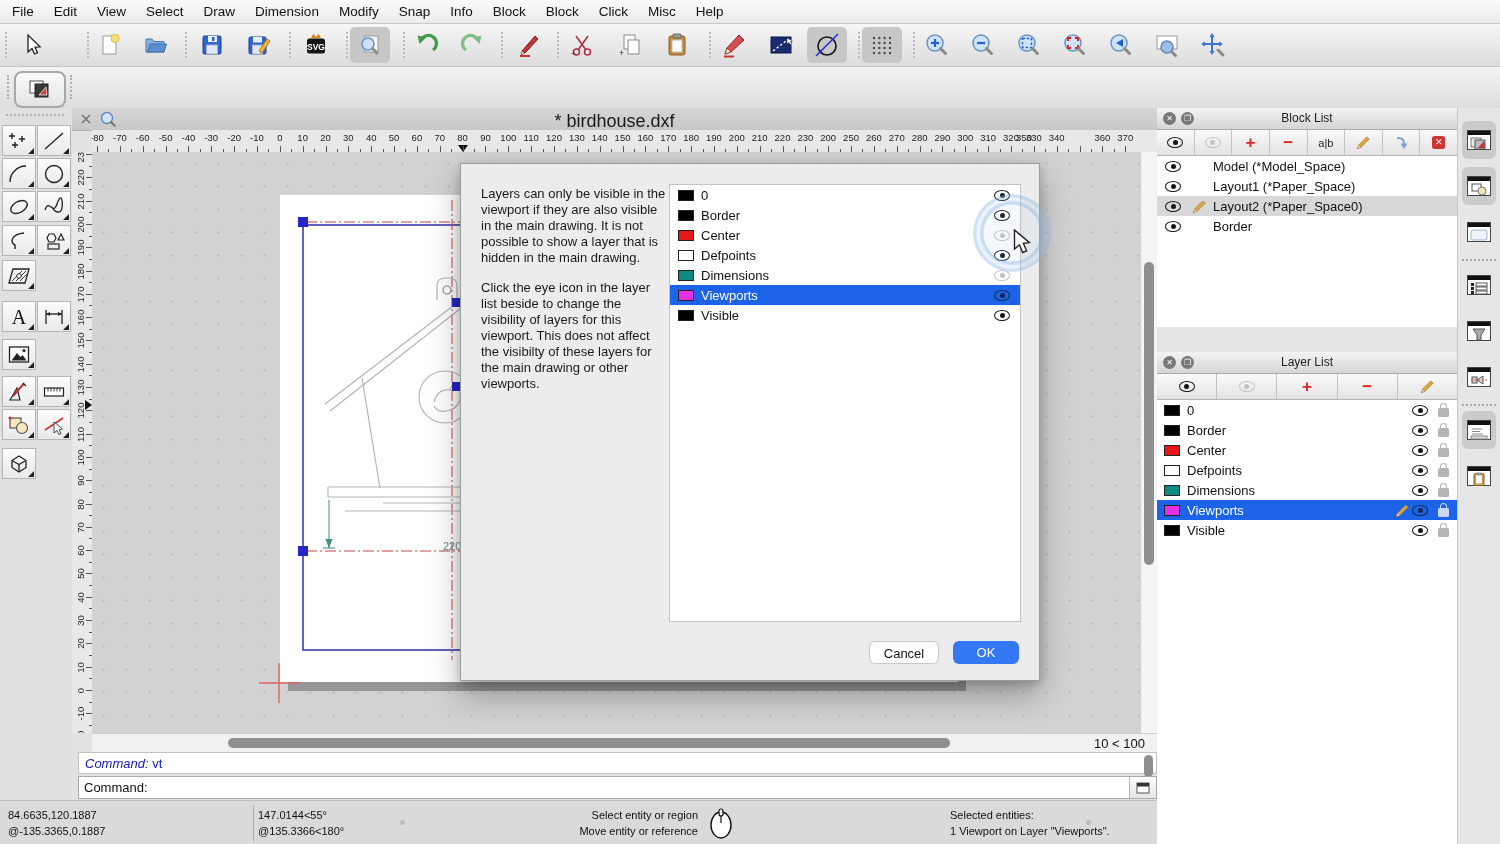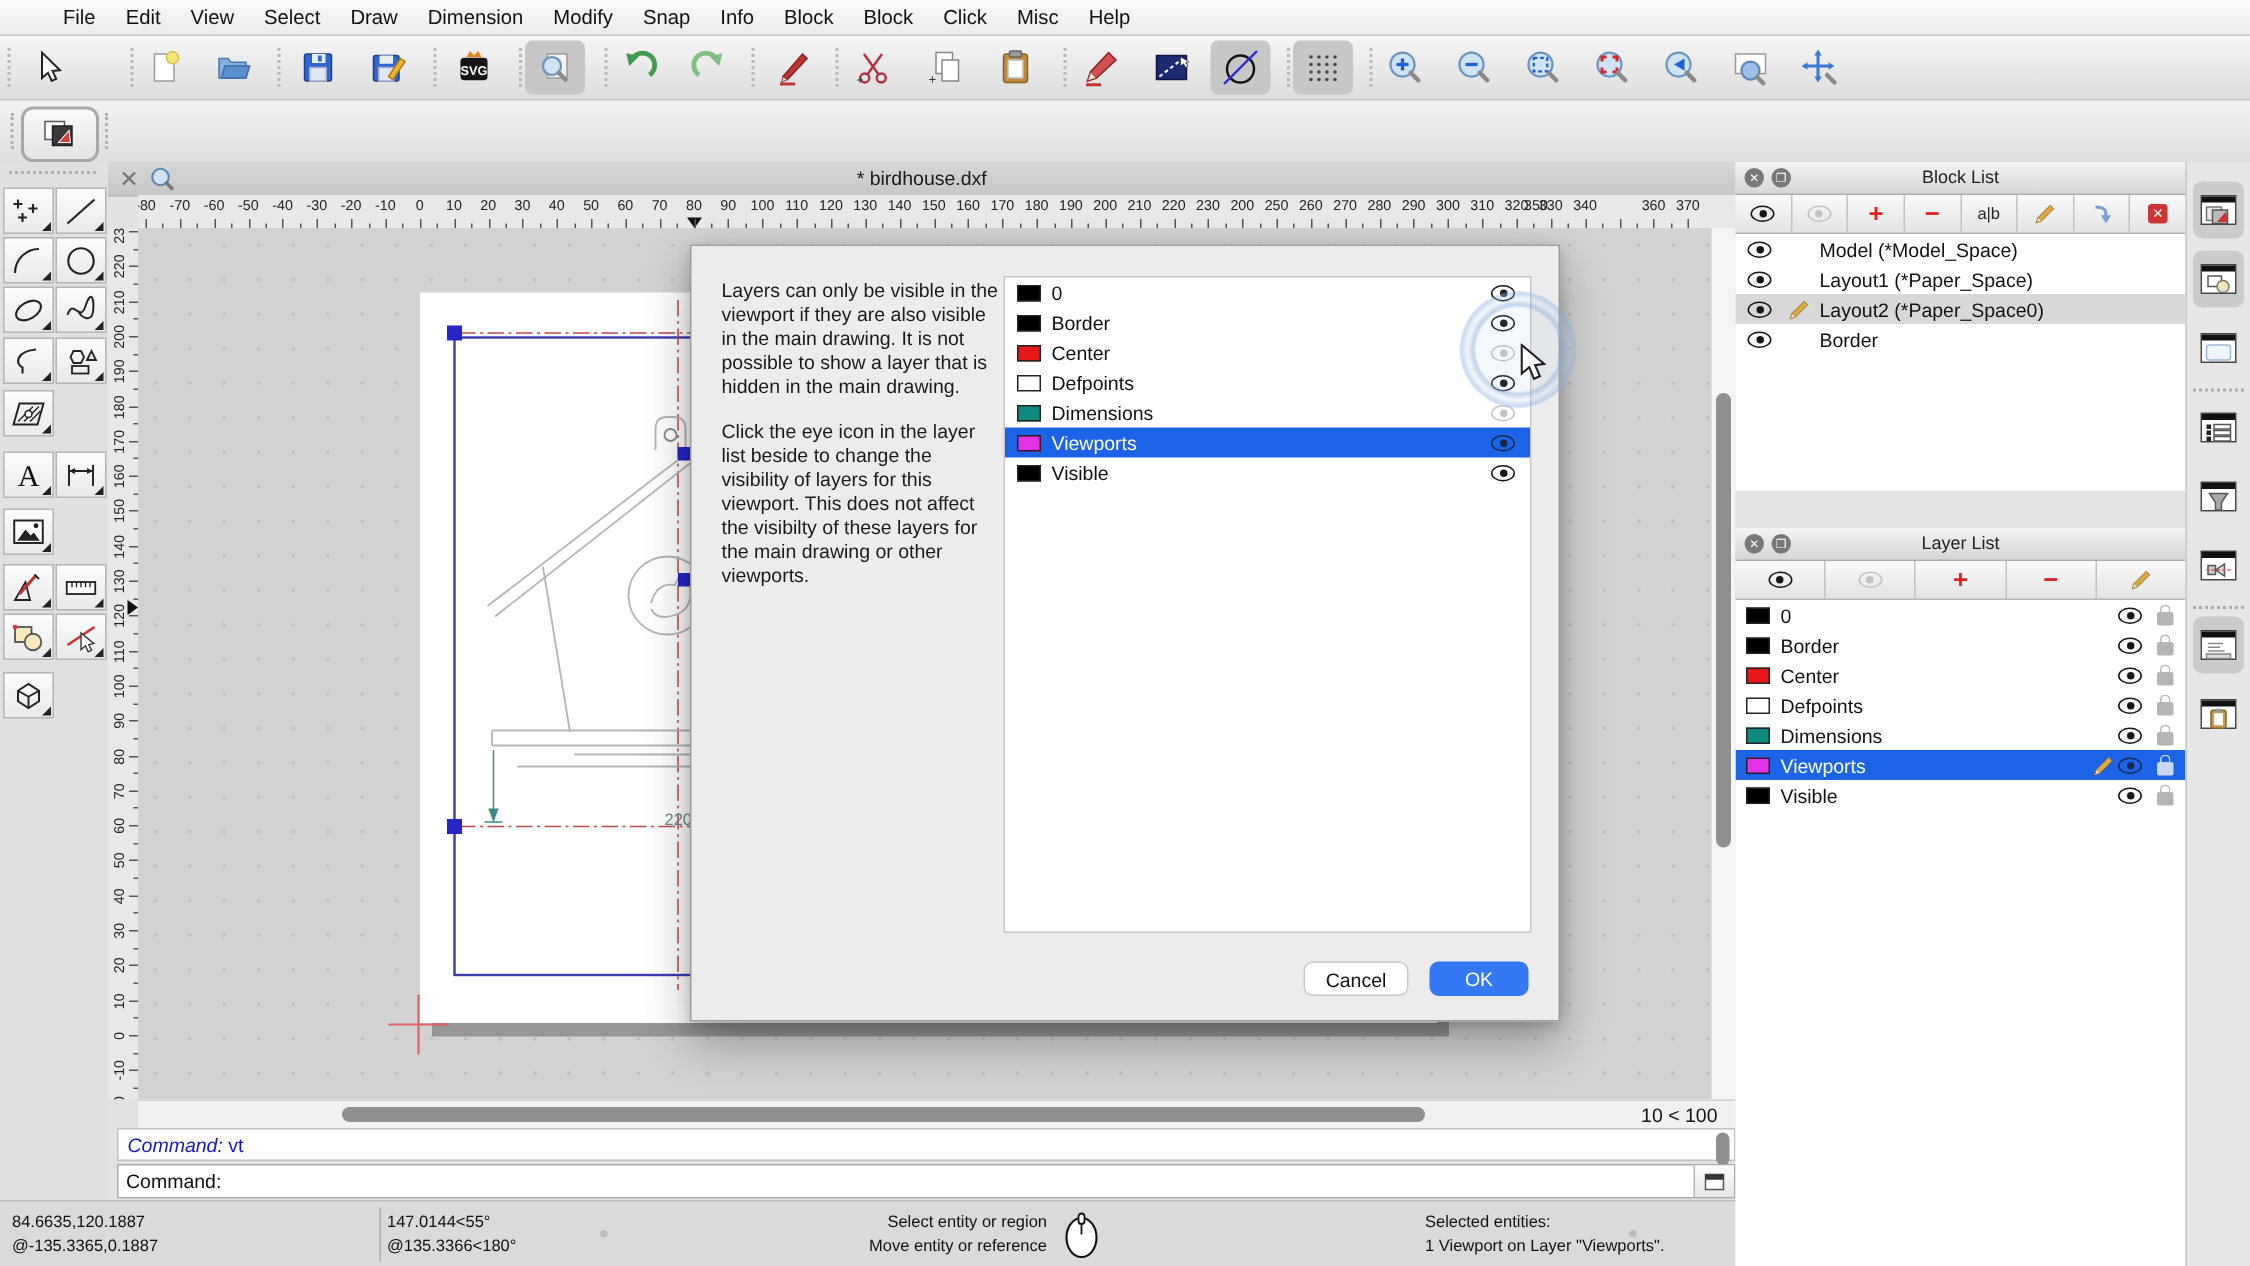--- a/index.html
+++ b/index.html
@@ -2,38 +2,38 @@
 <html><head>
 <meta charset="utf-8">
 <style>
   html,body{margin:0;padding:0;}
   body{width:1500px;height:844px;position:relative;overflow:hidden;
        font-family:"Liberation Sans","DejaVu Sans",sans-serif;background:#e2e2e2;
        -webkit-font-smoothing:antialiased;}
   .abs{position:absolute;}
   
   .menubar{position:absolute;left:0;top:0;width:1500px;height:24px;background:linear-gradient(#fbfbfb,#eceaea);
-           border-bottom:1px solid #c9c9c9;display:flex;align-items:center;padding-left:32px;box-sizing:border-box;}
+           border-bottom:1px solid #c9c9c9;display:flex;align-items:center;padding-left:2px;box-sizing:border-box;}
   .menu-item{font-size:13.5px;color:#111;padding:0 10px;}
   
   .toolbar1{position:absolute;left:0;top:24px;width:1500px;height:42px;background:linear-gradient(#f6f6f6,#dcdcdc);border-bottom:1px solid #c2c2c2;}
   .toolbar2{position:absolute;left:0;top:67px;width:1500px;height:41px;background:linear-gradient(#f2f2f2,#dedede);border-bottom:1px solid #c6c6c6;}
   .tb{position:absolute;top:3px;width:40px;height:36px;display:flex;align-items:center;justify-content:center;border-radius:5px;}
   .tb.pressed{background:#c7c7c7;}
   .tbsep{position:absolute;top:8px;width:0;height:26px;border-left:2px dotted #b9b9b9;}
   .wsbtn{position:absolute;left:14px;top:4px;width:48px;height:33px;border:2px solid #a8a8a8;border-radius:8px;background:linear-gradient(#fafafa,#e4e4e4);display:flex;align-items:center;justify-content:center;}
   .dots-v{position:absolute;width:3px;border-left:2px dotted #b0b0b0;}
   
   .palette{position:absolute;left:0;top:108px;width:72px;height:692px;background:#e0e0e0;}
   .pal{position:absolute;width:34px;height:31px;background:linear-gradient(#fcfcfc,#e9e9e9);border:1px solid #b5b5b5;box-sizing:border-box;display:flex;align-items:center;justify-content:center;}
   .pal::after{content:"";position:absolute;right:1px;bottom:1px;border-style:solid;border-width:0 0 6px 6px;border-color:transparent transparent #222 transparent;}
   .pal-handle{position:absolute;left:6px;top:6px;width:58px;border-top:2px dotted #b0b0b0;}
   
   .tabbar{position:absolute;left:72px;top:108px;width:1085px;height:22px;background:linear-gradient(#d6d6d6,#c7c7c7);border-bottom:1px solid #b5b5b5;}
-  .doc-title{position:absolute;left:0;right:0;top:3px;text-align:center;font-size:13px;color:#1a1a1a;}
+  .doc-title{position:absolute;left:0;right:0;top:3px;text-align:center;font-size:18px;color:#1a1a1a;}
   .hruler{position:absolute;left:92px;top:130px;width:1065px;height:22px;background:#e8e8e8;border-bottom:1px solid #bbb;overflow:hidden;}
   .vruler{position:absolute;left:72px;top:152px;width:20px;height:581px;background:#e8e8e8;border-right:1px solid #bbb;overflow:hidden;}
   .hlab{position:absolute;top:2px;font-size:9.5px;color:#222;transform:translateX(-50%);}
   .htick{position:absolute;bottom:0;width:1px;background:#555;}
   .vlab{position:absolute;left:-3px;width:22px;text-align:center;font-size:9.5px;color:#222;transform:rotate(-90deg);}
   .vtick{position:absolute;right:0;height:1px;background:#555;}
   .canvas{position:absolute;left:92px;top:152px;width:1048px;height:581px;background-color:#d2d2d2;
           background-image:radial-gradient(#bfbfbf 1px,transparent 1.2px);background-size:23px 23px;overflow:hidden;}
   .vscroll{position:absolute;left:1140px;top:152px;width:17px;height:581px;background:#f4f4f4;border-left:1px solid #cfcfcf;box-sizing:border-box;}
   .vthumb{position:absolute;left:3px;top:110px;width:10px;height:303px;background:#8f8f8f;border-radius:5px;}

